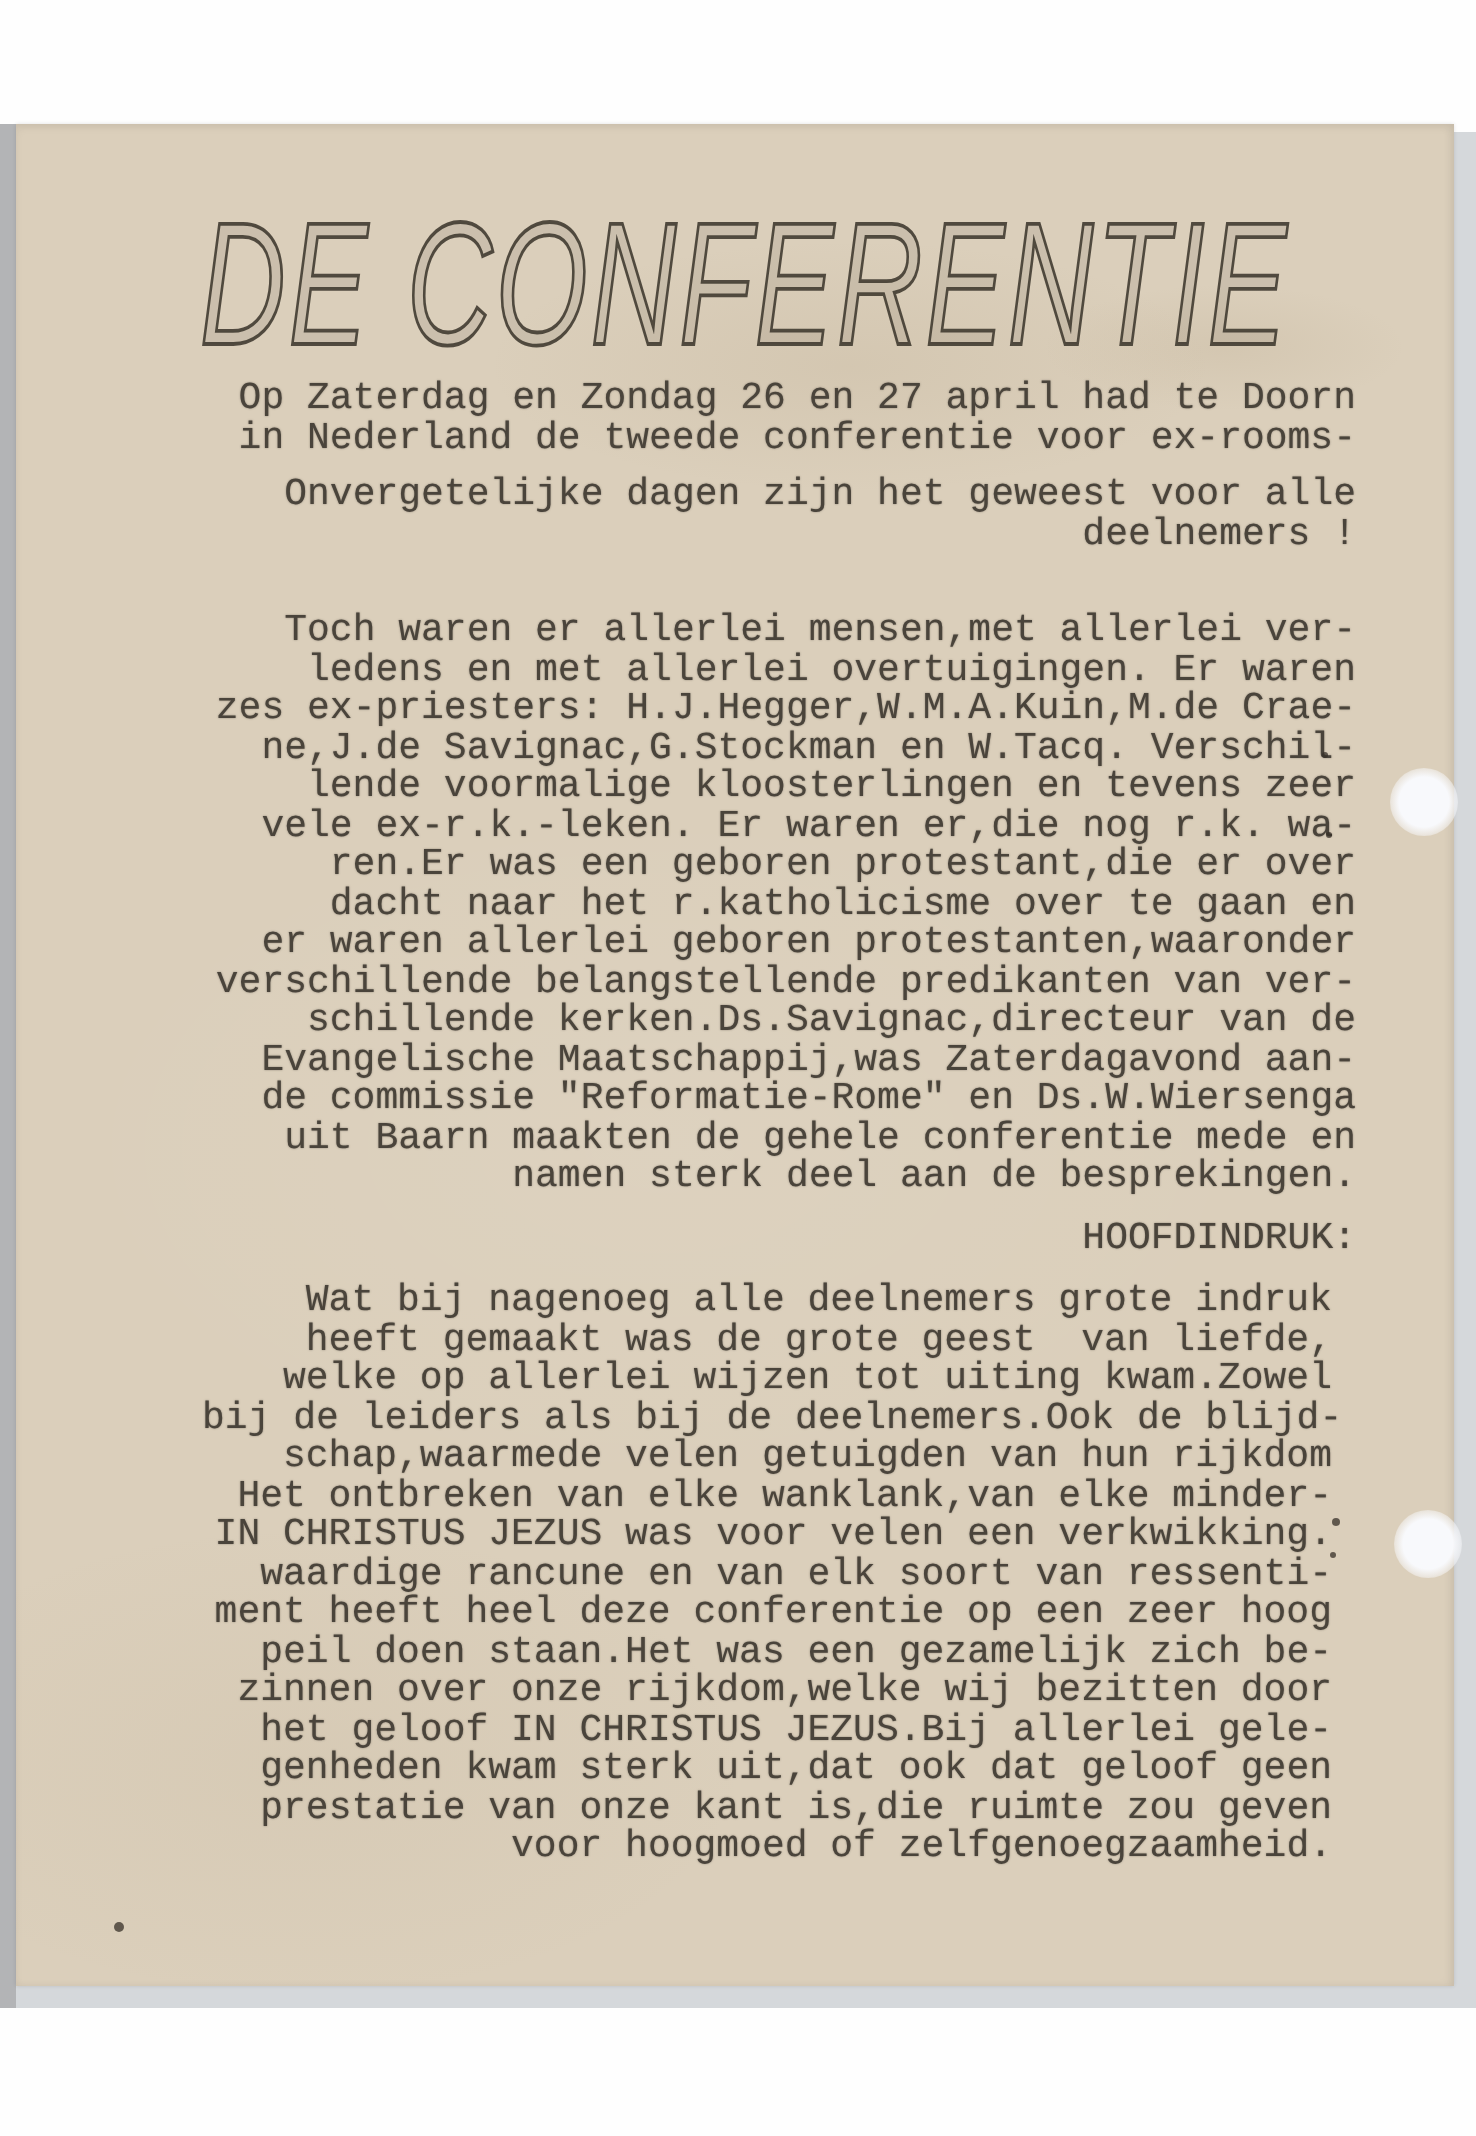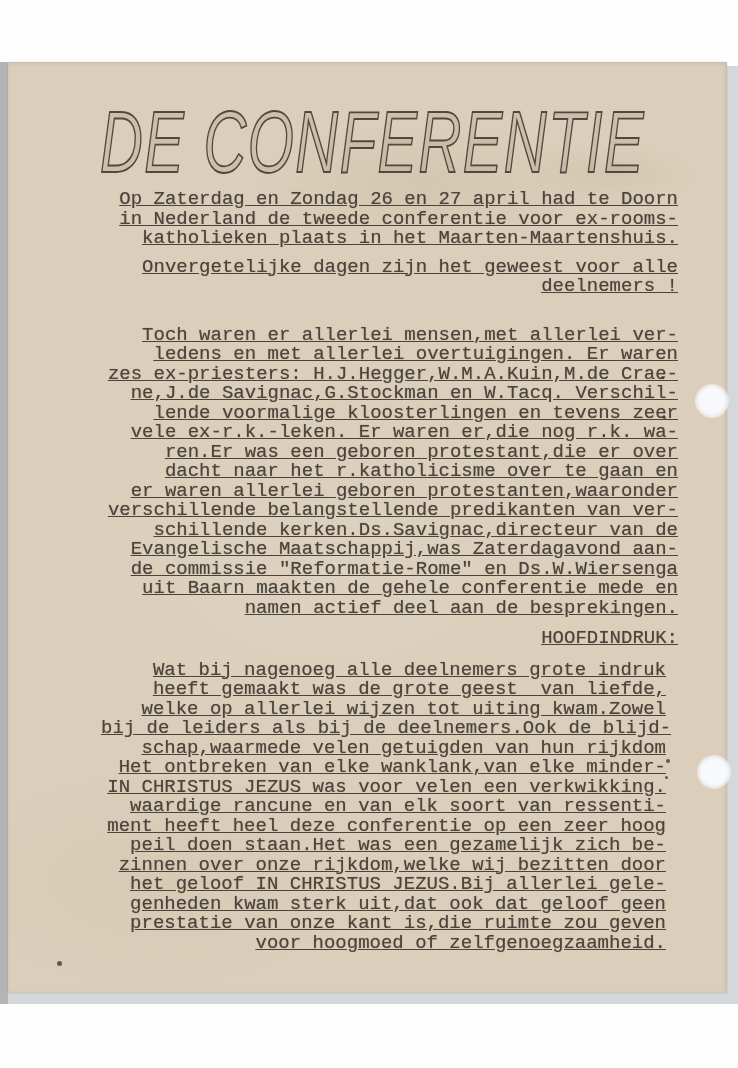--- a/index.html
+++ b/index.html
@@ -31,21 +31,20 @@
     -webkit-text-stroke:1.7px rgba(62,56,46,0.88);
     transform:scale(0.76,1.12);transform-origin:left top;
     white-space:nowrap;
   }
   .doc-body{
     position:absolute;left:70px;top:128px;width:600px;
     font-family:"Liberation Mono","DejaVu Sans Mono",monospace;
     font-size:19px;line-height:19.5px;
     color:var(--ink,#4a443b);
     text-shadow:0 0 1px rgba(74,68,59,0.55);
-    text-decoration:underline;
   }
   .para div{white-space:pre;}
   .p1{margin:0 0 9px 0;}
   .p2{margin:0 0 29px 0;}
   .p3{margin:0 0 11px 0;}
   .heading{margin:0 0 4px 4px;white-space:pre;}
   .p4{margin:12px;padding-left:11px;}
   .hole{
     position:absolute;width:34px;height:34px;border-radius:50%;
     background:radial-gradient(circle, #f8f9fc 0 52%, rgba(248,249,252,0.55) 68%, rgba(248,249,252,0) 82%);
@@ -67,42 +66,41 @@
   <div class="edge-right"></div>
   <div class="edge-bottom"></div>
 
   <div class="paper">
     <h1 class="title">DE CONFERENTIE</h1>
 
     <div class="doc-body">
       <div class="para p1">
           <div>Op Zaterdag en Zondag 26 en 27 april had te Doorn</div>
           <div>in Nederland de tweede conferentie voor ex-rooms-</div>
-          <div>katholieken plaats in het Maarten-Maartenshuis.</div>
         </div>
       <div class="para p2">
           <div>Onvergetelijke dagen zijn het geweest voor alle</div>
           <div>deelnemers !</div>
         </div>
       <div class="para p3">
           <div>Toch waren er allerlei mensen,met allerlei ver-</div>
           <div>ledens en met allerlei overtuigingen. Er waren</div>
           <div>zes ex-priesters: H.J.Hegger,W.M.A.Kuin,M.de Crae-</div>
           <div>ne,J.de Savignac,G.Stockman en W.Tacq. Verschil-</div>
           <div>lende voormalige kloosterlingen en tevens zeer</div>
           <div>vele ex-r.k.-leken. Er waren er,die nog r.k. wa-</div>
           <div>ren.Er was een geboren protestant,die er over</div>
           <div>dacht naar het r.katholicisme over te gaan en</div>
           <div>er waren allerlei geboren protestanten,waaronder</div>
           <div>verschillende belangstellende predikanten van ver-</div>
           <div>schillende kerken.Ds.Savignac,directeur van de</div>
           <div>Evangelische Maatschappij,was Zaterdagavond aan-</div>
           <div>de commissie "Reformatie-Rome" en Ds.W.Wiersenga</div>
           <div>uit Baarn maakten de gehele conferentie mede en</div>
-          <div>namen actief deel aan de besprekingen.</div>
+          <div>namen sterk deel aan de besprekingen.</div>
         </div>
       <div class="heading">HOOFDINDRUK:</div>
       <div class="para p4">
           <div>Wat bij nagenoeg alle deelnemers grote indruk</div>
           <div>heeft gemaakt was de grote geest  van liefde,</div>
           <div>welke op allerlei wijzen tot uiting kwam.Zowel</div>
           <div>bij de leiders als bij de deelnemers.Ook de blijd-</div>
           <div>schap,waarmede velen getuigden van hun rijkdom</div>
           <div>Het ontbreken van elke wanklank,van elke minder-</div>
           <div>IN CHRISTUS JEZUS was voor velen een verkwikking.</div>

